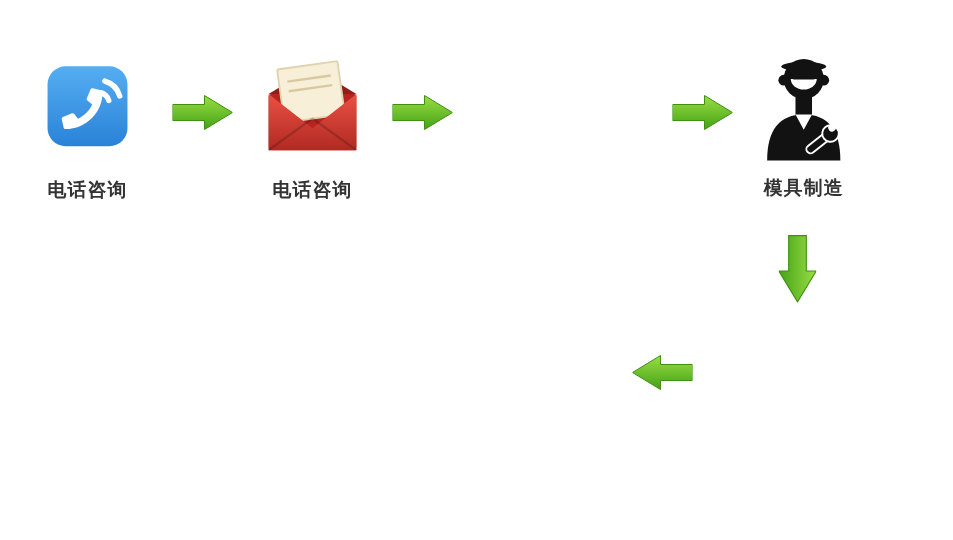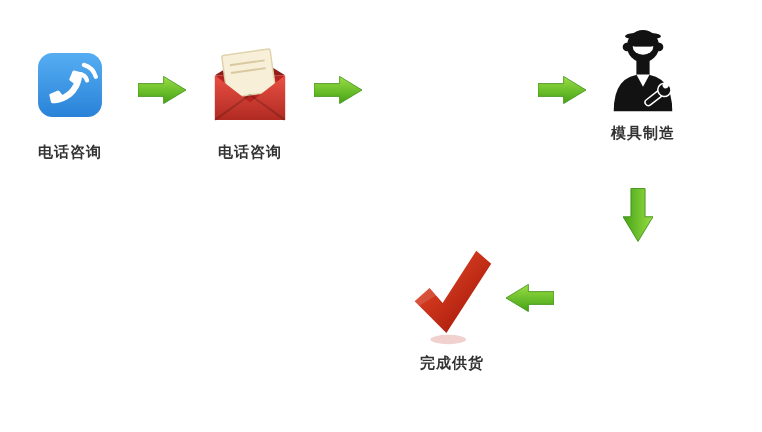--- a/index.html
+++ b/index.html
@@ -85,21 +85,21 @@
     </svg>
   </div>
 
 
   <div class="arrow" style="left:538px;top:75px">
     <svg width="48" height="30" viewBox="0 0 60 34">
       <polygon points="0,9 32,9 32,0 60,17 32,34 32,25 0,25" fill="url(#gradArrow)" stroke="#3e8f12" stroke-width="1"></polygon>
     </svg>
   </div>
 
-  <div class="step" style="left:595px;top:16px;width:96px">
+  <div class="step" style="left:595px;top:33px;width:96px">
     <div class="icon-wrap">
       <svg width="68" height="92" viewBox="0 0 72 96">
         <rect x="29" y="40" width="14" height="18" fill="#121212"></rect>
         <circle cx="36" cy="27" r="17" fill="#121212"></circle>
         <path d="M25 27 a11 9 0 0 0 22 0 z" fill="#ffffff"></path>
         <rect x="26" y="24" width="20" height="3.4" rx="1.7" fill="#121212"></rect>
         <ellipse cx="36" cy="16.5" rx="19" ry="4" fill="#121212"></ellipse>
         <circle cx="19" cy="28" r="4.5" fill="#121212"></circle>
         <circle cx="53" cy="28" r="4.5" fill="#121212"></circle>
         <path d="M5 96 Q5 57 36 57 Q67 57 67 96 Z" fill="#121212"></path>
@@ -120,24 +120,14 @@
     </svg>
   </div>
 
 
   <div class="arrow" style="left:506px;top:283px">
     <svg class="flipX" width="48" height="30" viewBox="0 0 60 34">
       <polygon points="0,9 32,9 32,0 60,17 32,34 32,25 0,25" fill="url(#gradArrow)" stroke="#3e8f12" stroke-width="1"></polygon>
     </svg>
   </div>
 
-  <div class="step" style="left:402px;top:246px;width:100px">
-    <div class="icon-wrap">
-      <svg width="86" height="99" viewBox="0 0 92 106">
-        <ellipse cx="42" cy="99" rx="19" ry="5" fill="#c4473a" opacity="0.25"></ellipse>
-        <polygon points="6,58 22,44 36,60 72,4 88,18 40,92" fill="url(#gradCheck)"></polygon>
-        <polygon points="6,58 22,44 29,52 11,63" fill="#ffffff" opacity="0.12"></polygon>
-      </svg>
-    </div>
-    <div class="label">完成供货</div>
-  </div>
 
 </div>
 
 </body></html>

